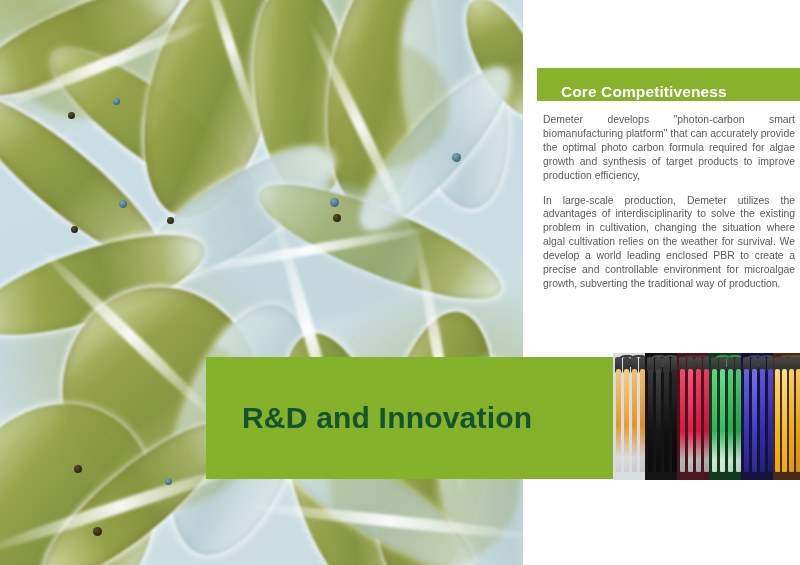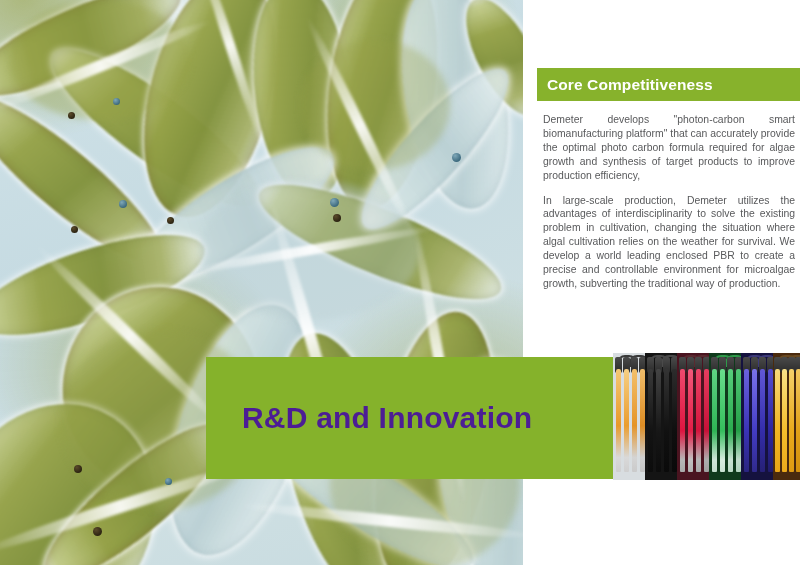--- a/index.html
+++ b/index.html
@@ -100,22 +100,22 @@
   #core-panel {
     position: absolute;
     left: 537px;
     top: 68px;
     width: 263px;
   }
   #core-header {
     height: 33px;
     background: #87b22c;
     display: flex;
-    align-items: center;
-    padding-left: 10px;
+    align-items: flex-end;
+    padding-left: 24px;
     box-sizing: border-box;
   }
   #core-header .title {
     color: #ffffff;
     font-size: 15.5px;
     font-weight: bold;
     letter-spacing: 0.1px;
   }
   #core-body {
     padding: 12px 5px 0 6px;
@@ -142,21 +142,21 @@
     position: absolute;
     left: 206px;
     top: 357px;
     width: 407px;
     height: 122px;
     background: #85b22b;
     display: flex;
     align-items: center;
   }
   #rd-banner .banner-title {
-    color: #4c1d95;
+    color: #14532d;
     font-size: 30px;
     font-weight: bold;
     padding-left: 36px;
     letter-spacing: 0.2px;
   }
 
   
   #pbr-photo {
     position: absolute;
     left: 613px;

